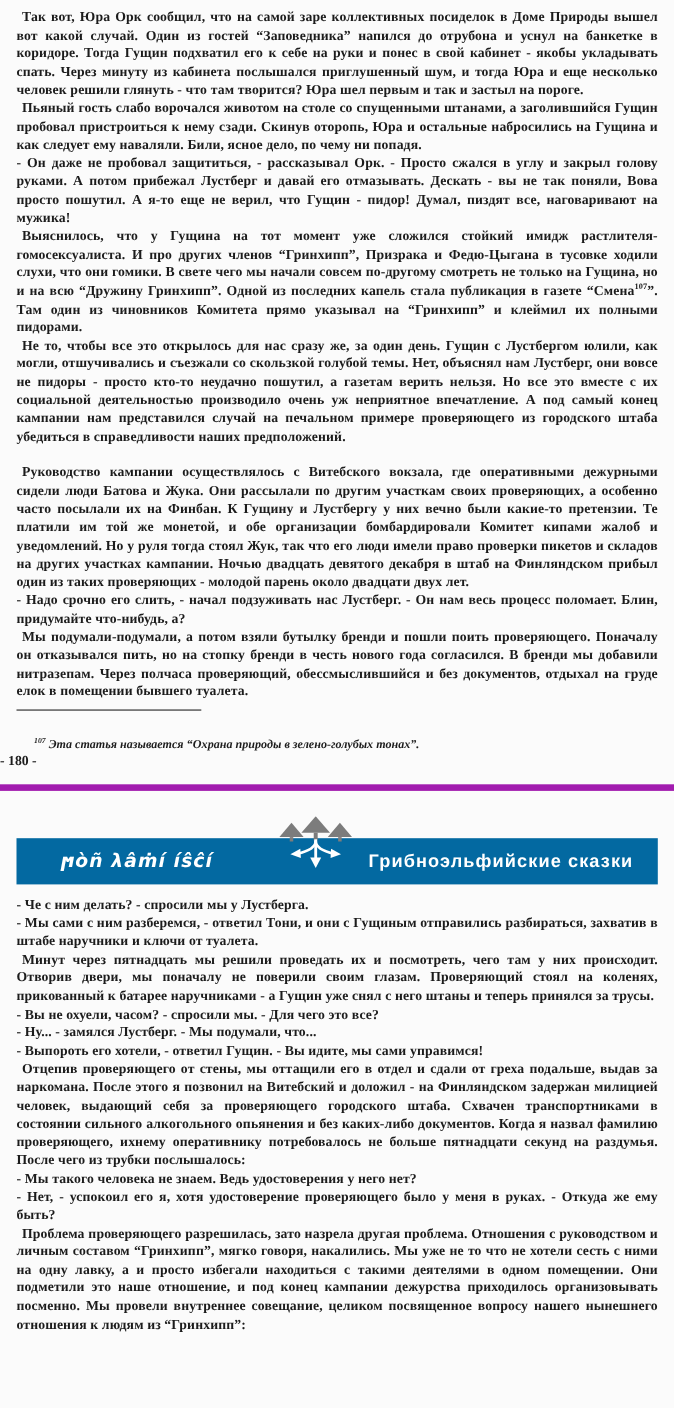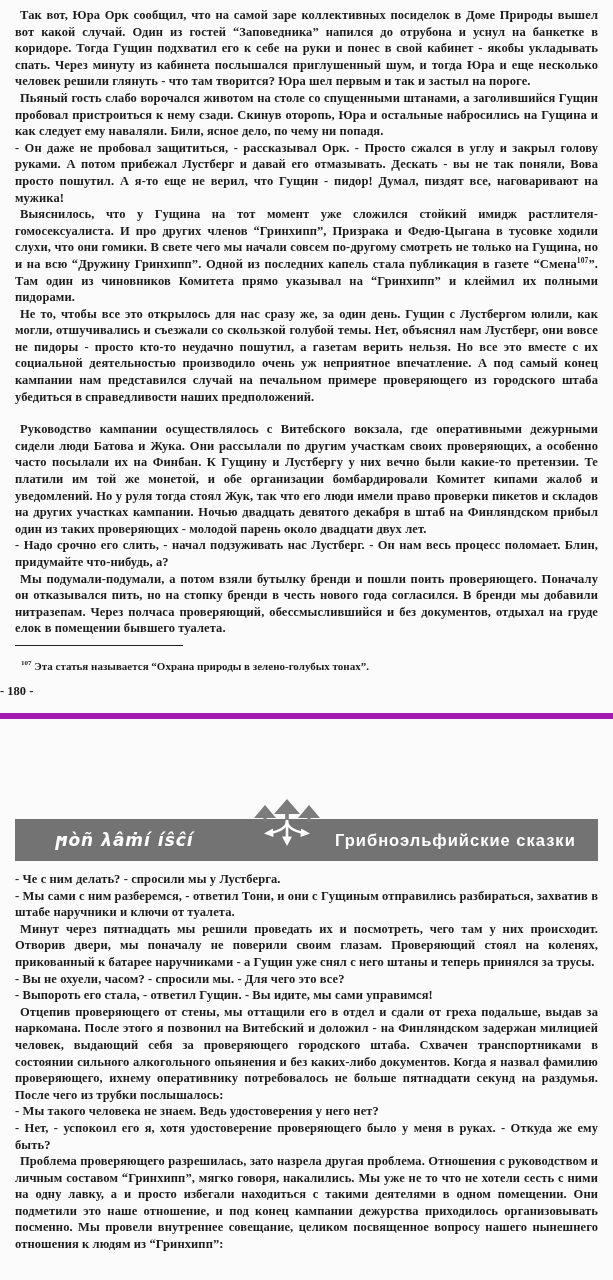--- a/index.html
+++ b/index.html
@@ -23,34 +23,34 @@
     letter-spacing:0.1px;
   }
   p.ind{text-indent:5px;}
   p.gap{margin-top:16px;}
   sup.s{font-size:7.5px;line-height:0;vertical-align:super;}
   .fnrule{
     position:absolute;left:15px;top:645px;width:168px;
     border-top:1.4px solid #222;height:0;
   }
   .footnote{
-    position:absolute;left:15px;top:650px;width:560px;margin:6px;
-    font-size:11px;font-weight:bold;line-height:14px;
+    position:absolute;left:15px;top:650px;width:560px;margin:16px;
+    font-size:11px;font-weight:bold;line-height:14px;font-style:italic;
   }
   .footnote sup{font-size:7px;vertical-align:super;}
   .pagenum{
     position:absolute;left:0;top:684px;width:100%;
     text-align:left;font-size:12.5px;font-weight:bold;
   }
   
   .banner{
     position:relative;
-    margin:100px 15px 0;
+    margin:43px 15px 0;
     height:42px;
-    background:#737373;
+    background:#0369a1;
   }
   .banner .script{
     position:absolute;left:40px;top:0;height:42px;line-height:42px;
     color:#ffffff;
     font-family:"DejaVu Sans",sans-serif;
     font-style:italic;font-weight:bold;
     font-size:17px;letter-spacing:1px;
   }
   .banner .title{
     position:absolute;left:320px;top:0;height:42px;line-height:42px;
@@ -100,19 +100,20 @@
       <path d="M45,22 C45,29 52,32 62,34" stroke="#ffffff" stroke-width="2.4" fill="none"></path>
       <polygon points="59,29.5 68,34.5 58.5,38" fill="#ffffff"></polygon>
     </svg>
     <span class="title">Грибноэльфийские сказки</span>
   </div>
   <div class="txt2">
     <p class="ln">- Че с ним делать? - спросили мы у Лустберга.</p>
     <p class="ln">- Мы сами с ним разберемся, - ответил Тони, и они с Гущиным отправились разбираться, захватив в штабе наручники и ключи от туалета.</p>
     <p class="ln ind">Минут через пятнадцать мы решили проведать их и посмотреть, чего там у них происходит. Отворив двери, мы поначалу не поверили своим глазам. Проверяющий стоял на коленях, прикованный к батарее наручниками - а Гущин уже снял с него штаны и теперь принялся за трусы.</p>
     <p class="ln">- Вы не охуели, часом? - спросили мы. - Для чего это все?</p>
-    <p class="ln">- Выпороть его стала, - ответил Гущин. - Вы идите, мы сами управимся!</p>
+    <p class="ln">- Ну... - замялся Лустберг. - Мы подумали, что...</p>
+    <p class="ln">- Выпороть его хотели, - ответил Гущин. - Вы идите, мы сами управимся!</p>
     <p class="ln ind">Отцепив проверяющего от стены, мы оттащили его в отдел и сдали от греха подальше, выдав за наркомана. После этого я позвонил на Витебский и доложил - на Финляндском задержан милицией человек, выдающий себя за проверяющего городского штаба. Схвачен транспортниками в состоянии сильного алкогольного опьянения и без каких-либо документов. Когда я назвал фамилию проверяющего, ихнему оперативнику потребовалось не больше пятнадцати секунд на раздумья. После чего из трубки послышалось:</p>
     <p class="ln">- Мы такого человека не знаем. Ведь удостоверения у него нет?</p>
     <p class="ln">- Нет, - успокоил его я, хотя удостоверение проверяющего было у меня в руках. - Откуда же ему быть?</p>
     <p class="ln ind">Проблема проверяющего разрешилась, зато назрела другая проблема. Отношения с руководством и личным составом “Гринхипп”, мягко говоря, накалились. Мы уже не то что не хотели сесть с ними на одну лавку, а и просто избегали находиться с такими деятелями в одном помещении. Они подметили это наше отношение, и под конец кампании дежурства приходилось организовывать посменно. Мы провели внутреннее совещание, целиком посвященное вопросу нашего нынешнего отношения к людям из “Гринхипп”:</p>
   </div>
 </div>
 
 </body></html>

